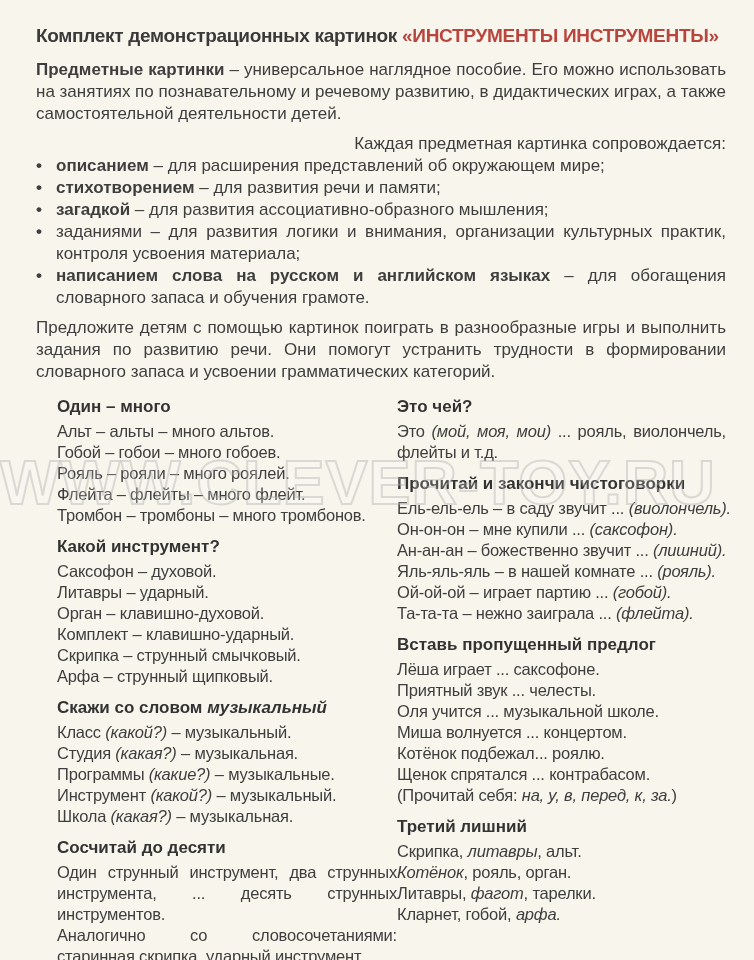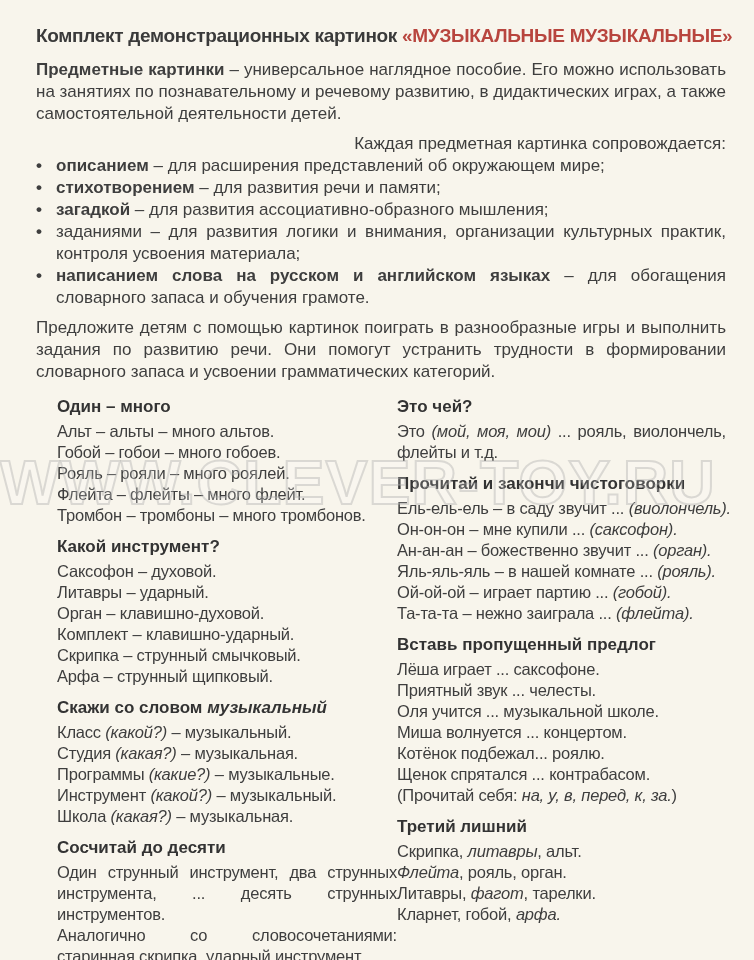--- a/index.html
+++ b/index.html
@@ -47,21 +47,21 @@
     pointer-events:none;z-index:3;
   }
   span{white-space:inherit;}
 </style>
 </head>
 <body>
 
 <div class="page" style="background: rgb(248, 245, 236); color: rgb(62, 62, 62);">
   <div class="content">
 
-    <h1 class="title"><span>Комплект демонстрационных картинок </span><span class="title-highlight" style="color: rgb(184, 69, 62);">«МУЗЫКАЛЬНЫЕ МУЗЫКАЛЬНЫЕ»</span></h1>
+    <h1 class="title"><span>Комплект демонстрационных картинок </span><span class="title-highlight" style="color: rgb(184, 69, 62);">«ИНСТРУМЕНТЫ ИНСТРУМЕНТЫ»</span></h1>
 
     <p class="para"><span style="font-weight: bold;">Предметные картинки</span><span> – универсальное наглядное пособие. Его можно использовать на занятиях по познавательному и речевому развитию, в дидактических играх, а также самостоятельной деятельности детей.</span></p>
 
     <p class="para list-intro">Каждая предметная картинка сопровождается:</p>
 
     <div class="bullets">
         <div class="bullet-row">
           <span class="dot">•</span>
           <div class="bullet-text"><span style="font-weight: bold;">описанием</span><span> – для расширения представлений об окружающем мире;</span></div>
         </div>
@@ -121,39 +121,39 @@
       <div class="col-right">
         <div>
             <section class="sec">
               <div class="sec-h"><span style="font-weight: bold;">Это чей?</span></div>
               <div class="line wrap"><span>Это </span><span style="font-style: italic;">(мой, моя, мои)</span><span> ... рояль, виолончель, флейты и т.д.</span></div>
             </section>
             <section class="sec">
               <div class="sec-h"><span style="font-weight: bold;">Прочитай и закончи чистоговорки</span></div>
               <div class="line"><span>Ель-ель-ель – в саду звучит ... </span><span style="font-style: italic;">(виолончель).</span></div>
               <div class="line"><span>Он-он-он – мне купили ... </span><span style="font-style: italic;">(саксофон).</span></div>
-              <div class="line"><span>Ан-ан-ан – божественно звучит ... </span><span style="font-style: italic;">(орган).</span></div>
+              <div class="line"><span>Ан-ан-ан – божественно звучит ... </span><span style="font-style: italic;">(лишний).</span></div>
               <div class="line"><span>Яль-яль-яль – в нашей комнате ... </span><span style="font-style: italic;">(рояль).</span></div>
               <div class="line"><span>Ой-ой-ой – играет партию ... </span><span style="font-style: italic;">(гобой).</span></div>
               <div class="line"><span>Та-та-та – нежно заиграла ... </span><span style="font-style: italic;">(флейта).</span></div>
             </section>
             <section class="sec">
               <div class="sec-h"><span style="font-weight: bold;">Вставь пропущенный предлог</span></div>
               <div class="line"><span>Лёша играет ... саксофоне.</span></div>
               <div class="line"><span>Приятный звук ... челесты.</span></div>
               <div class="line"><span>Оля учится ... музыкальной школе.</span></div>
               <div class="line"><span>Миша волнуется ... концертом.</span></div>
               <div class="line"><span>Котёнок подбежал... роялю.</span></div>
               <div class="line"><span>Щенок спрятался ... контрабасом.</span></div>
               <div class="line"><span>(Прочитай себя: </span><span style="font-style: italic;">на, у, в, перед, к, за.</span><span>)</span></div>
             </section>
             <section class="sec">
               <div class="sec-h"><span style="font-weight: bold;">Третий лишний</span></div>
               <div class="line"><span>Скрипка, </span><span style="font-style: italic;">литавры</span><span>, альт.</span></div>
-              <div class="line"><span style="font-style: italic;">Флейта</span><span>, рояль, орган.</span></div>
+              <div class="line"><span style="font-style: italic;">Котёнок</span><span>, рояль, орган.</span></div>
               <div class="line"><span>Литавры, </span><span style="font-style: italic;">фагот</span><span>, тарелки.</span></div>
               <div class="line"><span>Кларнет, гобой, </span><span style="font-style: italic;">арфа.</span></div>
             </section>
           </div>
         <div class="footer">Желаем успехов!</div>
       </div>
     </div>
 
   </div>
 

